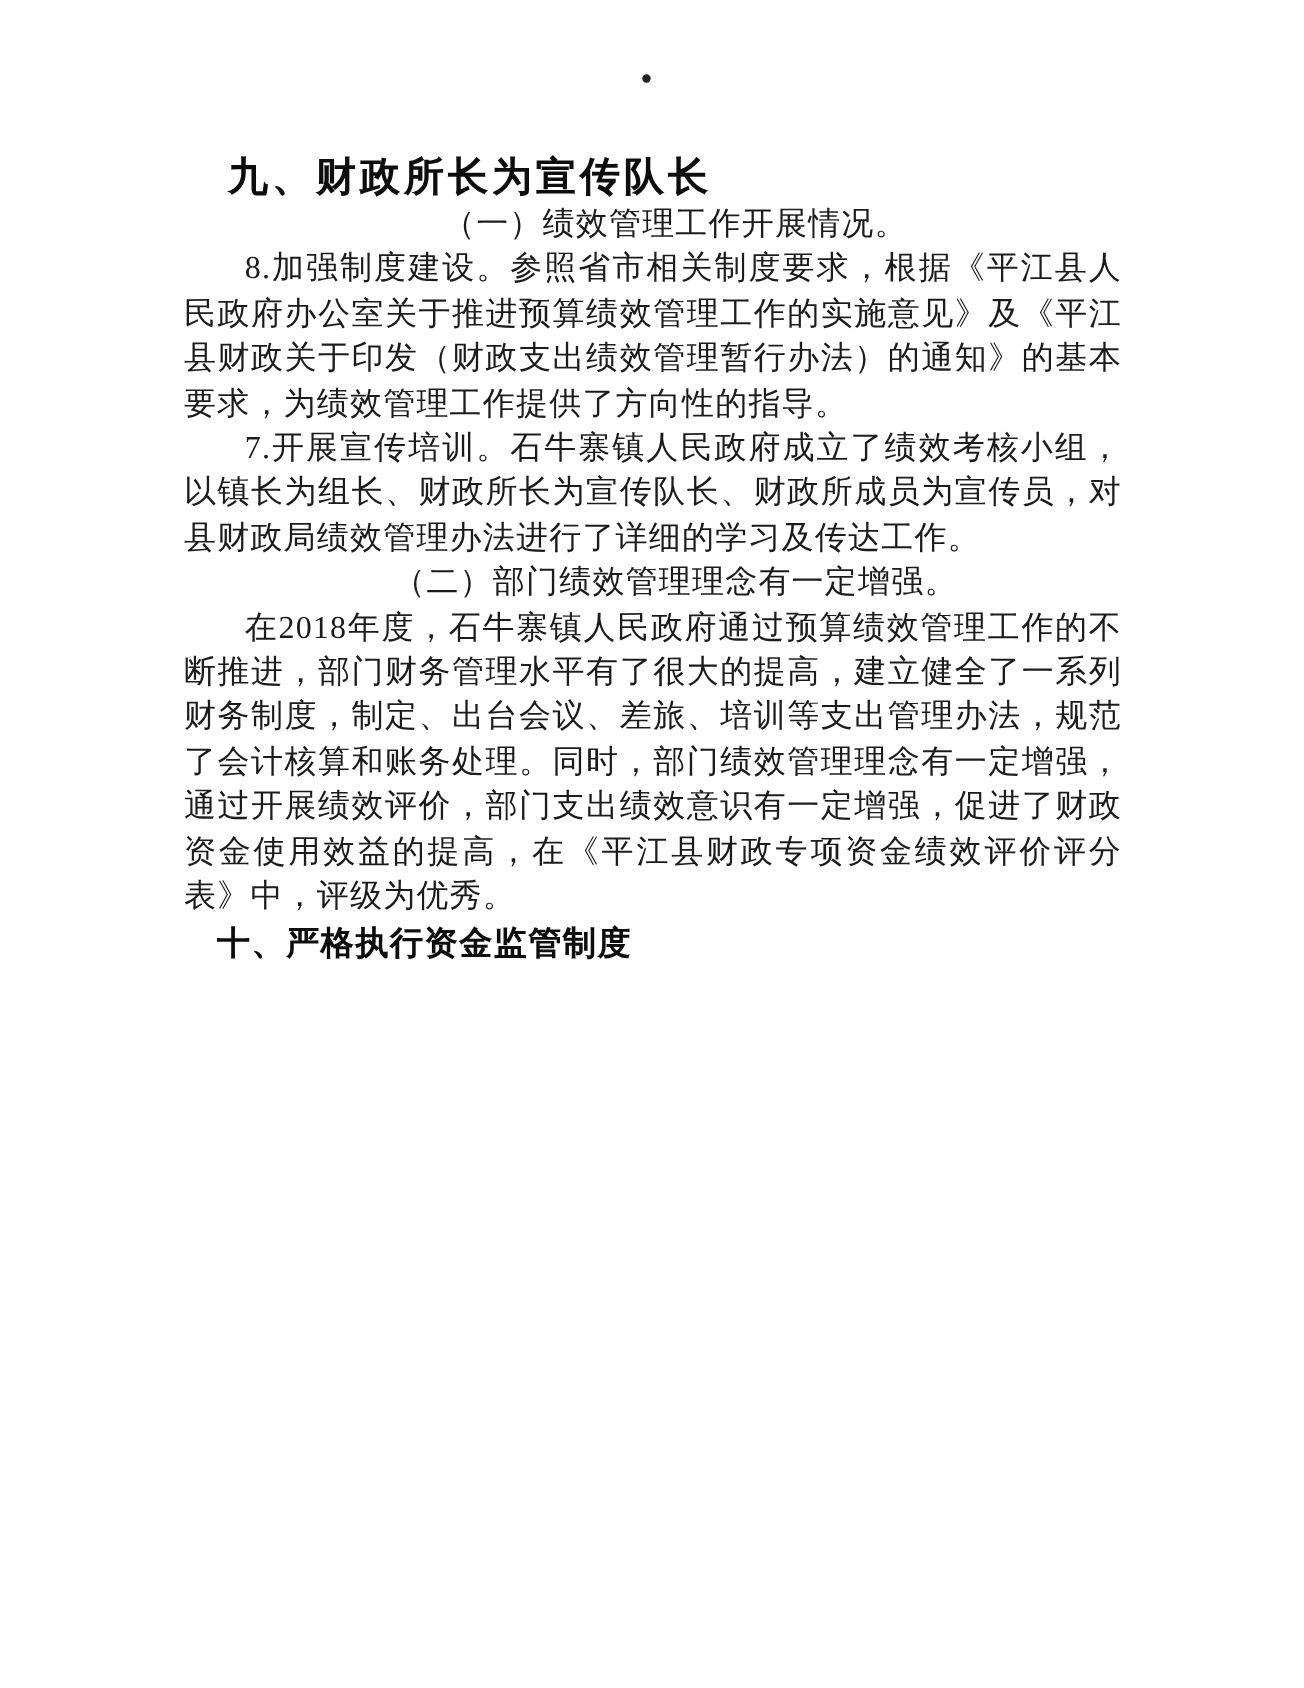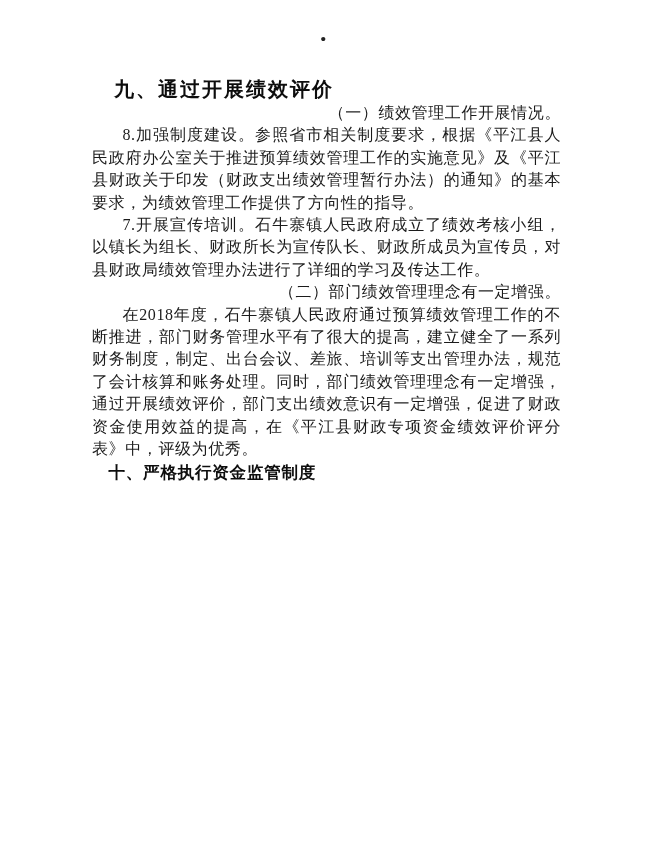--- a/index.html
+++ b/index.html
@@ -64,36 +64,36 @@
     font-weight: bold;
     font-size: 16.5px;
     line-height: 22.4px;
     letter-spacing: 0.8px;
     text-indent: 1.6em;
     text-align: left;
     color: #0d0d0d;
   }
   .sub-line {
     text-indent: 1.4em;
-    text-align: right;
+    text-align: center;
   }
   .para {
     text-indent: 1.9em;
   }
 </style>
 </head>
 <body>
 
 <div class="page">
 
   <span class="artifact-dot">.</span>
 
   <div class="content">
 
-    <div class="h1-large">九、通过开展绩效评价</div>
+    <div class="h1-large">九、财政所长为宣传队长</div>
 
     <div class="sub-line">（一）绩效管理工作开展情况。</div>
 
     <div class="para">8.加强制度建设。参照省市相关制度要求，根据《平江县人民政府办公室关于推进预算绩效管理工作的实施意见》及《平江县财政关于印发（财政支出绩效管理暂行办法）的通知》的基本要求，为绩效管理工作提供了方向性的指导。</div>
 
     <div class="para">7.开展宣传培训。石牛寨镇人民政府成立了绩效考核小组，以镇长为组长、财政所长为宣传队长、财政所成员为宣传员，对县财政局绩效管理办法进行了详细的学习及传达工作。</div>
 
     <div class="sub-line">（二）部门绩效管理理念有一定增强。</div>
 
 

